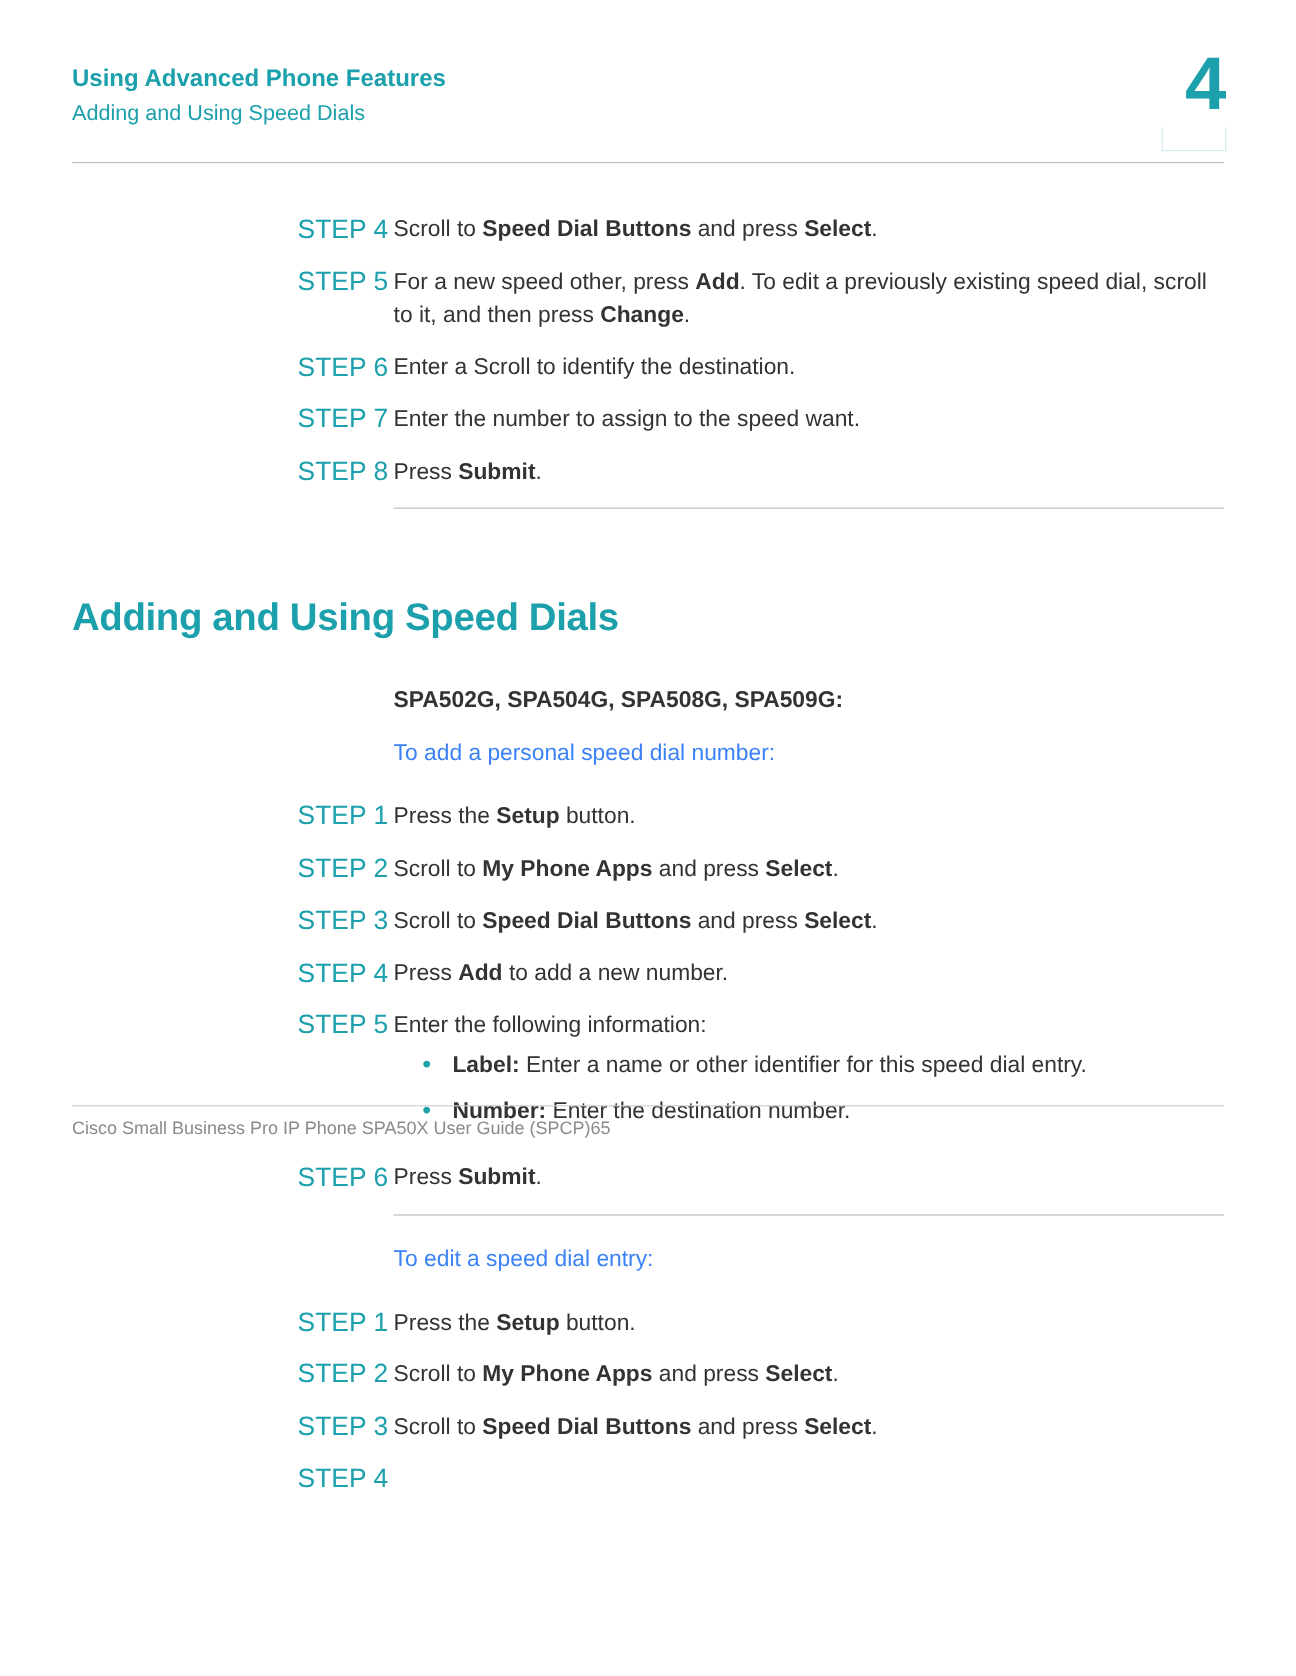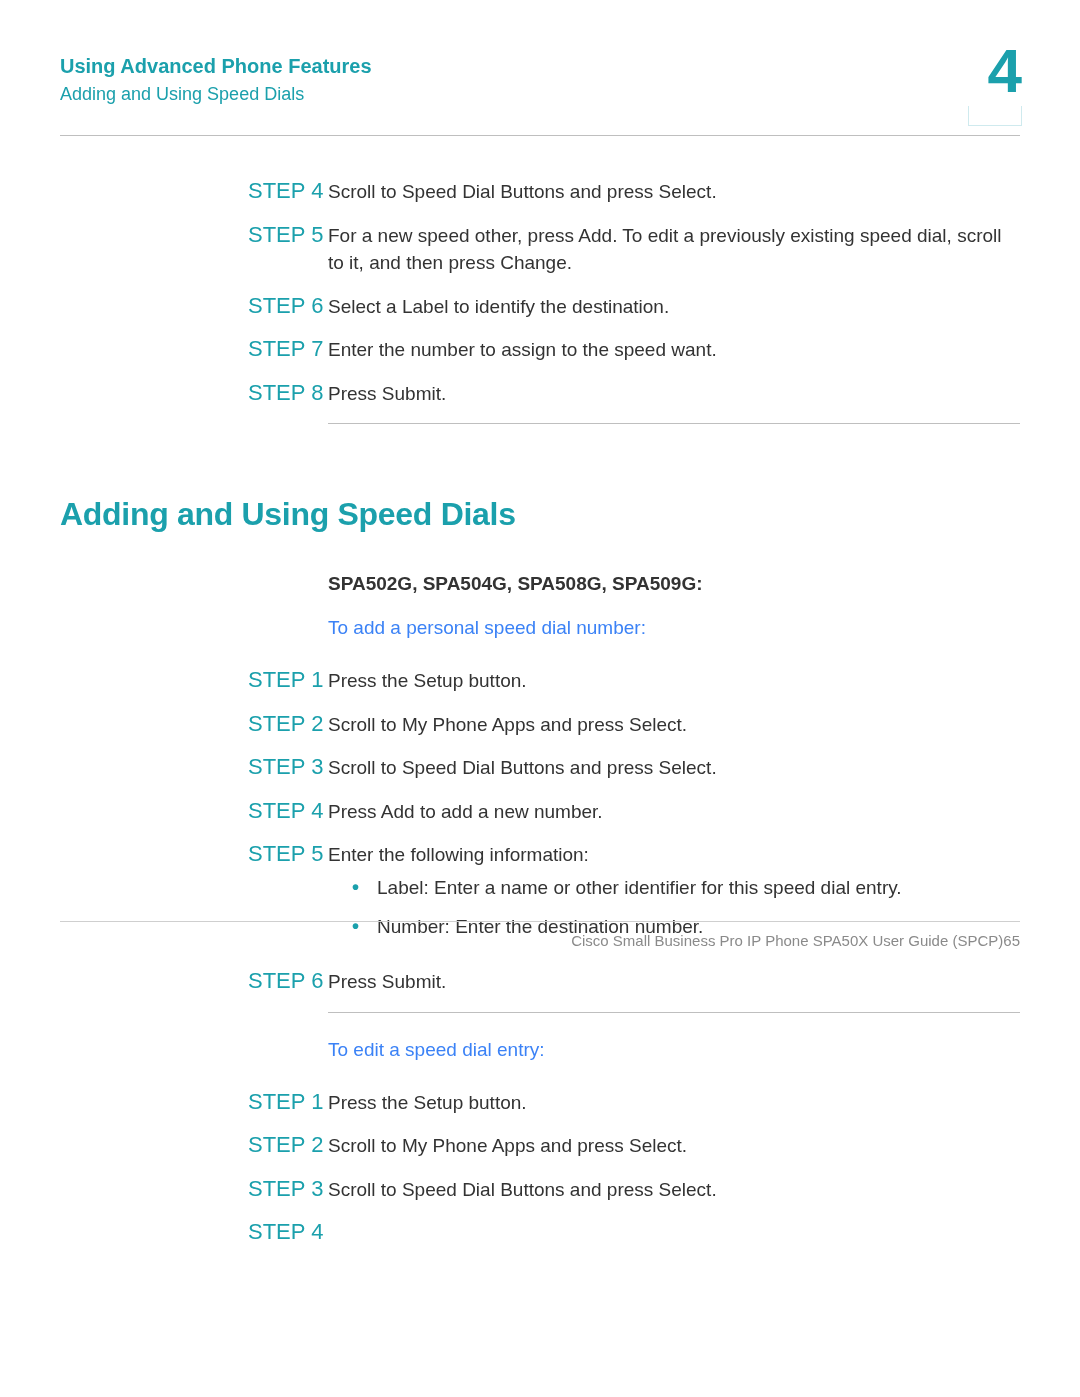--- a/index.html
+++ b/index.html
@@ -24,38 +24,38 @@
   }
   .rule {
     border: none; border-top: 1px solid #bfbfbf;
     margin-top: 30px; width: 100%;
   }
   .content { padding-left: 188px; padding-right: 0; }
   .steps { margin-top: 42px; }
   .step-row { display: flex; margin-bottom: 16px; }
   .step-label { flex: 0 0 80px; color: #1ba0ac; font-weight: normal; font-size: 22px; }
   .step-text { flex: 1; font-size: 19px; line-height: 1.45; color: #333; }
-  .step-text b, .step-text strong { font-weight: normal; }
+  .step-text b, .step-text strong { font-weight: bold; }
   .divider { border: none; border-top: 1px solid #bfbfbf; margin: 12px 0 0 0; }
   .divider-wrap { padding-left: 80px; margin-top: 10px; }
   .h1 {
     color: #1ba0ac; font-weight: bold; font-size: 32px;
     margin-top: 72px; margin-bottom: 30px; letter-spacing: -0.3px;
     margin-left: -188px; padding-left: 0;
   }
   .sub-h { font-weight: bold; font-size: 19px; margin-left: 80px; margin-bottom: 22px; color:#333;margin-top:40px; }
   .intro { font-size: 19px; margin-left: 80px; margin-bottom: 28px; color:#3b82f6;}
   .bullets { margin-left: 24px; margin-top: 6px; }
   .bullet-row { display: flex; align-items: flex-start; margin-bottom: 12px; }
   .bullet-dot { color: #1ba0ac; font-size: 20px; margin-right: 18px; line-height: 1.2; font-weight: bold;}
   .bullet-text { font-size: 19px; color:#333; line-height: 1.4; text-align: right; }
   .footer {
     position: absolute; left: 60px; right: 60px; bottom: 48px;
     border-top: 1px solid #cfcfcf; padding-top: 10px;
-    display: flex; justify-content: flex-end;
+    display: flex; justify-content: flex-start;
     font-size: 15px; color: #8a8a8a;
   }
 </style>
 </head>
 <body>
 
 <div class="page">
   <div class="header">
     <div class="header-title">Using Advanced Phone Features</div>
     <div class="header-sub">Adding and Using Speed Dials</div>
@@ -69,21 +69,21 @@
         <div class="step-row">
           <div class="step-label">STEP 4</div>
           <div class="step-text"><span><span>Scroll to </span><strong>Speed Dial Buttons</strong><span> and press </span><strong>Select</strong><span>.</span></span></div>
         </div>
         <div class="step-row">
           <div class="step-label">STEP 5</div>
           <div class="step-text"><span><span>For a new speed other, press </span><strong>Add</strong><span>. To edit a previously existing speed dial, scroll to it, and then press </span><strong>Change</strong><span>.</span></span></div>
         </div>
         <div class="step-row">
           <div class="step-label">STEP 6</div>
-          <div class="step-text"><span><span>Select a Label to identify the destination.</span></span></div>
+          <div class="step-text"><span><span>Enter a Scroll to identify the destination.</span></span></div>
         </div>
         <div class="step-row">
           <div class="step-label">STEP 7</div>
           <div class="step-text"><span><span>Enter the number to assign to the speed want.</span></span></div>
         </div>
         <div class="step-row">
           <div class="step-label">STEP 8</div>
           <div class="step-text"><span><span>Press </span><strong>Submit</strong><span>.</span></span></div>
         </div>
       </div>

